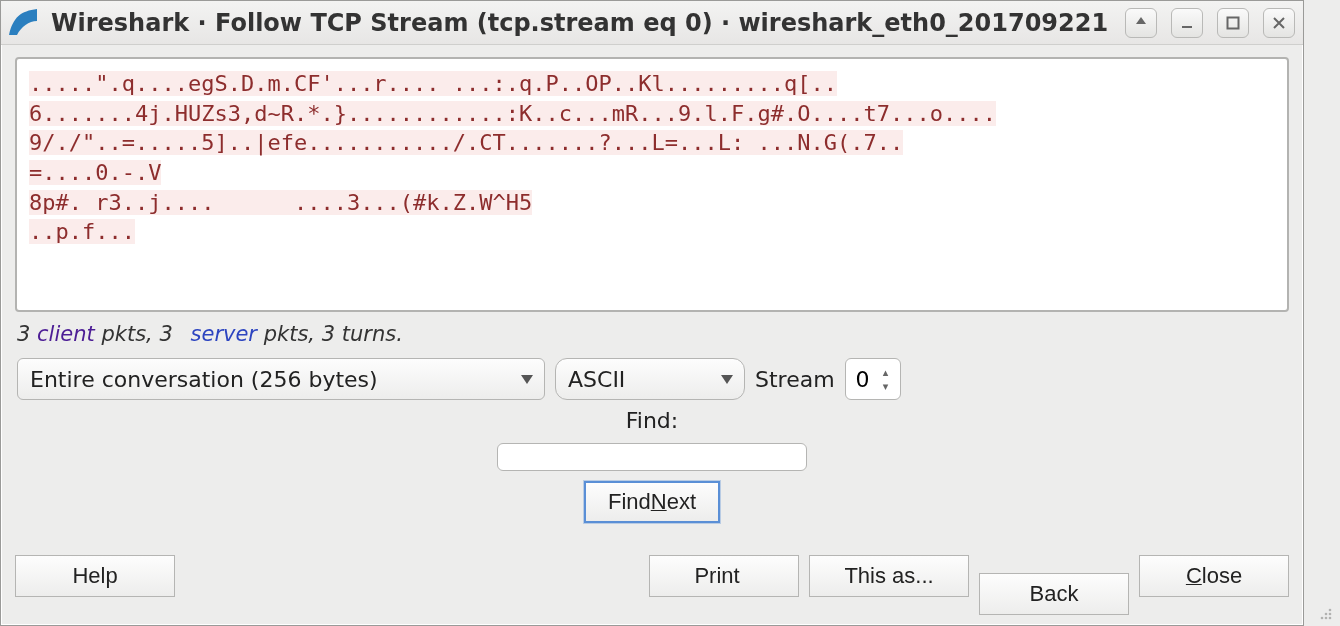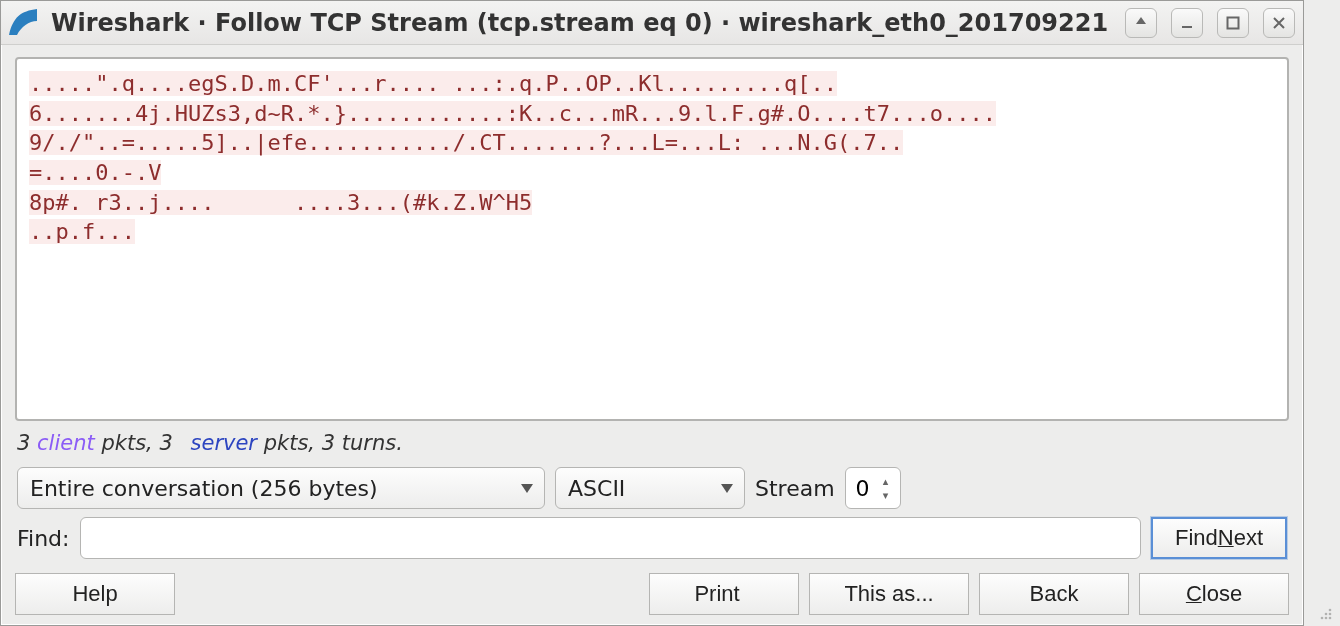--- a/index.html
+++ b/index.html
@@ -7,31 +7,31 @@
   .window { width: 1304px; height: 626px; display: flex; flex-direction: column; border: 1px solid #9a9a98; box-shadow: inset 0 0 0 1px #fff; background: #ededec; }
   .titlebar { height: 44px; display: flex; align-items: center; background: linear-gradient(#f3f3f2,#e7e6e5); border-bottom: 1px solid #cfcfcd; padding: 0 8px 0 6px; gap: 8px; }
   .titlebar .fin { width: 36px; height: 36px; display: flex; align-items: center; justify-content: center; }
   .titlebar .title { flex: 1; font-size: 24px; font-weight: 700; color: #333; white-space: nowrap; overflow: hidden; text-overflow: clip; }
   .winbtn { width: 32px; height: 30px; border: 1px solid #b9b9b7; border-radius: 6px; background: linear-gradient(#fafafa,#e4e4e2); display: flex; align-items: center; justify-content: center; color: #555; margin-left: 6px; }
   .winbtn svg { width: 16px; height: 16px; }
   .client { flex: 1; display: flex; flex-direction: column; padding: 12px 14px 10px 14px; gap: 8px; }
   .stream-box { flex: 1; background: #fff; border: 2px solid #b3b3b1; border-radius: 4px; padding: 10px 12px; font-family: "DejaVu Sans Mono","Liberation Mono","Courier New",monospace; font-size: 22px; line-height: 1.35; overflow: auto; }
   .stream-box .client-text { color: #8d2d2d; background: #fbeceb; white-space: pre; display: inline; }
   .stats { font-style: italic; font-size: 21px; color: #333; padding: 2px 2px 4px 2px; }
-  .stats .c-client { color: #8b5cf6; }
+  .stats .c-client { color: #4c1d95; }
   .stats .c-server { color: #2d45c0; margin-left: 11px; }
   .row-controls, .row-find, .row-buttons { display: flex; align-items: center; gap: 10px; }
   .row-controls { padding: 0 2px; }
   .combo { display: flex; align-items: center; background: linear-gradient(#fdfdfd,#ededec); border: 1px solid #b5b5b3; border-radius: 6px; height: 42px; padding: 0 8px 0 12px; font-size: 22px; color: #222; gap: 0; }
   .combo .arrow { width: 18px; display:flex; align-items:center; justify-content:center; color:#555; }
   .label { font-size: 22px; color: #222; }
   .spin { display: flex; align-items: center; background: #fff; border: 1px solid #b5b5b3; border-radius: 6px; height: 42px; padding: 0 4px 0 10px; font-size: 22px; gap: 6px; }
   .spin .btns { display: flex; flex-direction: column; }
   .spin .btns span { width: 20px; height: 14px; display: flex; align-items: center; justify-content: center; color: #666; font-size: 11px; line-height: 1; }
-  .row-find { padding: 0 2px; }
+  .row-find { padding: 0 2px; flex-direction: column; }
   .find-input { flex: 1; height: 42px; background: #fff; border: 1px solid #b5b5b3; border-radius: 6px; padding: 0 10px; font-size: 22px; }
   .btn { height: 42px; border: 1px solid #b5b5b3; border-radius: 0; background: linear-gradient(#fdfdfd,#ededec); padding: 0 22px; font-size: 22px; color: #222; display: inline-flex; align-items: center; justify-content: center; cursor: pointer; }
   .btn-primary { border: 2px solid #5a8fd6; box-shadow: 0 0 0 1px rgba(90,143,214,.35); }
   .row-buttons { padding-top: 6px; justify-content: flex-start; }
   .row-buttons .spacer { flex: 1; }
   .underline-accel { text-decoration: underline; text-decoration-thickness: 1px; }
   .tri { width:0; height:0; border-left:6px solid transparent; border-right:6px solid transparent; border-top:9px solid #555; display:inline-block; }
   .resize-grip { position: absolute; right: 6px; bottom: 4px; width: 18px; height: 18px; opacity: .7; }
 </style>
 </head>
@@ -81,21 +81,21 @@
       <span>3 turns.</span>
     </div>
 
     <div class="row-controls">
       <div class="combo" style="flex:0 0 528px; justify-content:space-between;">
         <span>Entire conversation (256 bytes)</span>
         <span class="arrow">
             <span class="tri"></span>
           </span>
       </div>
-      <div class="combo" style="flex:0 0 190px; justify-content:space-between;">
+      <div class="combo" style="flex:0 0 190px; justify-content:space-between;border-radius:12px;">
         <span>ASCII</span>
         <span class="arrow">
             <span class="tri"></span>
           </span>
       </div>
       <span class="label">Stream</span>
       <div class="spin">
         <span>0</span>
         <div class="btns">
           <span>▴</span>
@@ -112,21 +112,21 @@
           <span class="underline-accel">N</span>
           <span>ext</span>
       </button>
     </div>
 
     <div class="row-buttons">
       <button class="btn" style="min-width:160px;">Help</button>
       <div class="spacer"></div>
       <button class="btn" style="min-width:150px;padding-left:8px;">Print</button>
       <button class="btn" style="min-width:160px;">This as...</button>
-      <button class="btn" style="min-width:150px;">Back</button>
+      <button class="btn" style="min-width:150px;margin-top:36px;">Back</button>
       <button class="btn" style="min-width:150px;">
         <span class="underline-accel">C</span>
           <span>lose</span>
       </button>
     </div>
 
   </div>
 
   <svg class="resize-grip" viewBox="0 0 18 18">
     <circle cx="14" cy="6" r="1.3" fill="#9a9a98"></circle>

